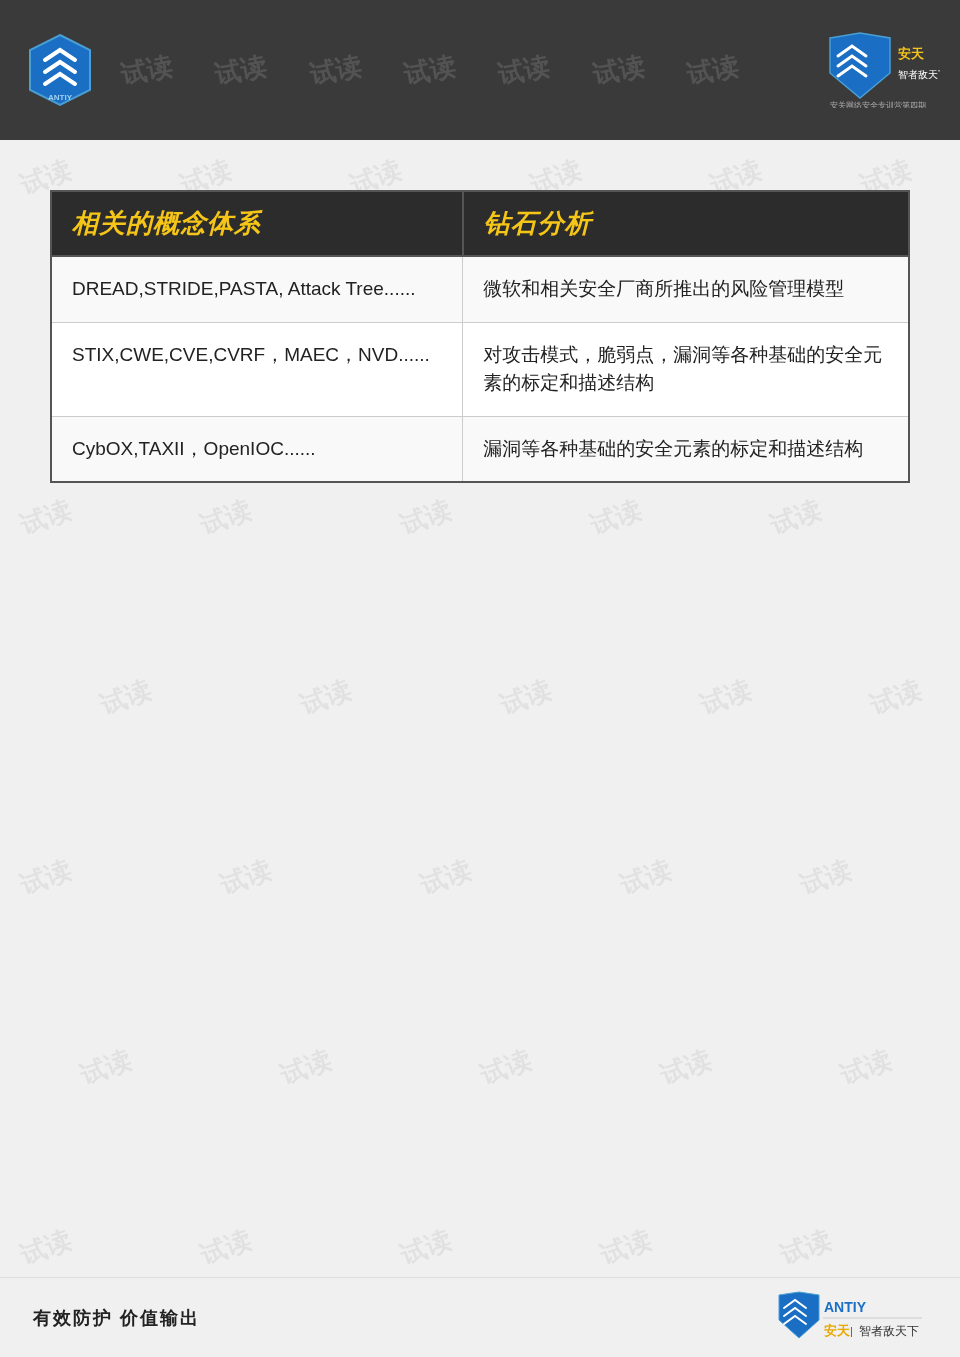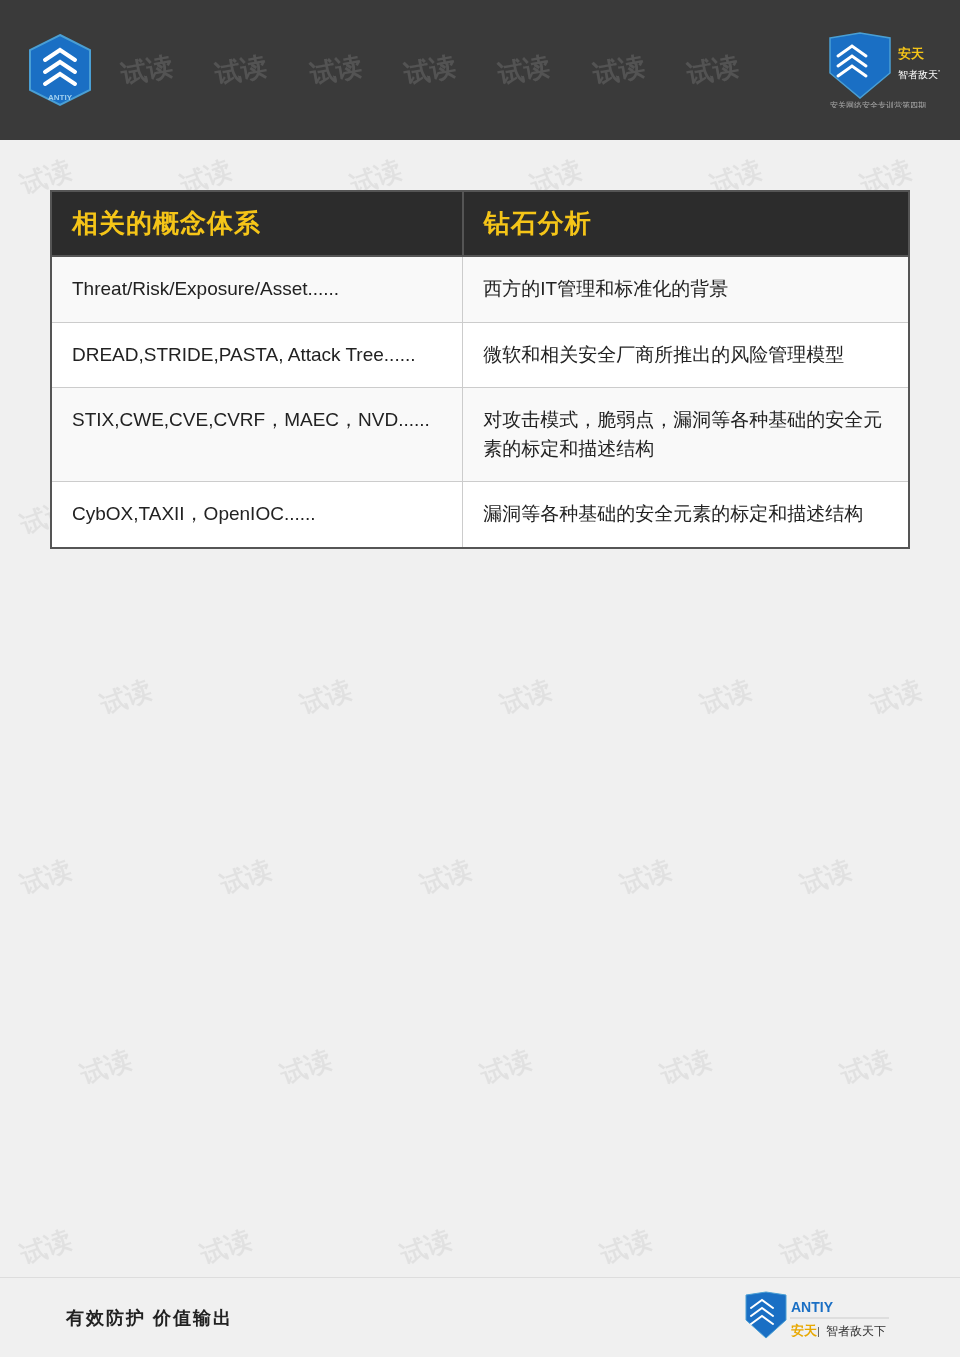--- a/index.html
+++ b/index.html
@@ -61,20 +61,21 @@
 
     .main-table th {
       background: #2c2c2c;
       color: #f5c518;
       font-size: 26px;
       font-weight: bold;
       padding: 14px 20px;
       text-align: left;
       border: 2px solid #555;
       letter-spacing: 1px;
+      font-style: italic;
     }
 
     .main-table td {
       padding: 18px 20px;
       border: 1px solid #ccc;
       font-size: 19px;
       color: #222;
       vertical-align: top;
       line-height: 1.5;
     }
@@ -100,21 +101,21 @@
     .footer {
       position: absolute;
       bottom: 0;
       left: 0;
       right: 0;
       height: 80px;
       background: #f0f0f0;
       display: flex;
       align-items: center;
       justify-content: space-between;
-      padding: 0 66px;
+      padding: 0 33px;
       border-top: 1px solid #ddd;
       z-index: 2;
     }
 
     .footer-left-text {
       font-size: 18px;
       color: #222;
       font-weight: bold;
       letter-spacing: 2px;
     }
@@ -225,24 +226,20 @@
 
 <div class="main-content">
   <table class="main-table">
     <thead>
       <tr>
         <th class="col-left">相关的概念体系</th>
         <th class="col-right">钻石分析</th>
       </tr>
     </thead>
     <tbody id="table-body">
-    <tr>
-          <td class="col-left">Threat/Risk/Exposure/Asset......</td>
-          <td class="col-right">西方的IT管理和标准化的背景</td>
-        </tr>
         <tr>
           <td class="col-left">DREAD,STRIDE,PASTA, Attack Tree......</td>
           <td class="col-right">微软和相关安全厂商所推出的风险管理模型</td>
         </tr>
         <tr>
           <td class="col-left">STIX,CWE,CVE,CVRF，MAEC，NVD......</td>
           <td class="col-right">对攻击模式，脆弱点，漏洞等各种基础的安全元素的标定和描述结构</td>
         </tr>
         <tr>
           <td class="col-left">CybOX,TAXII，OpenIOC......</td>

